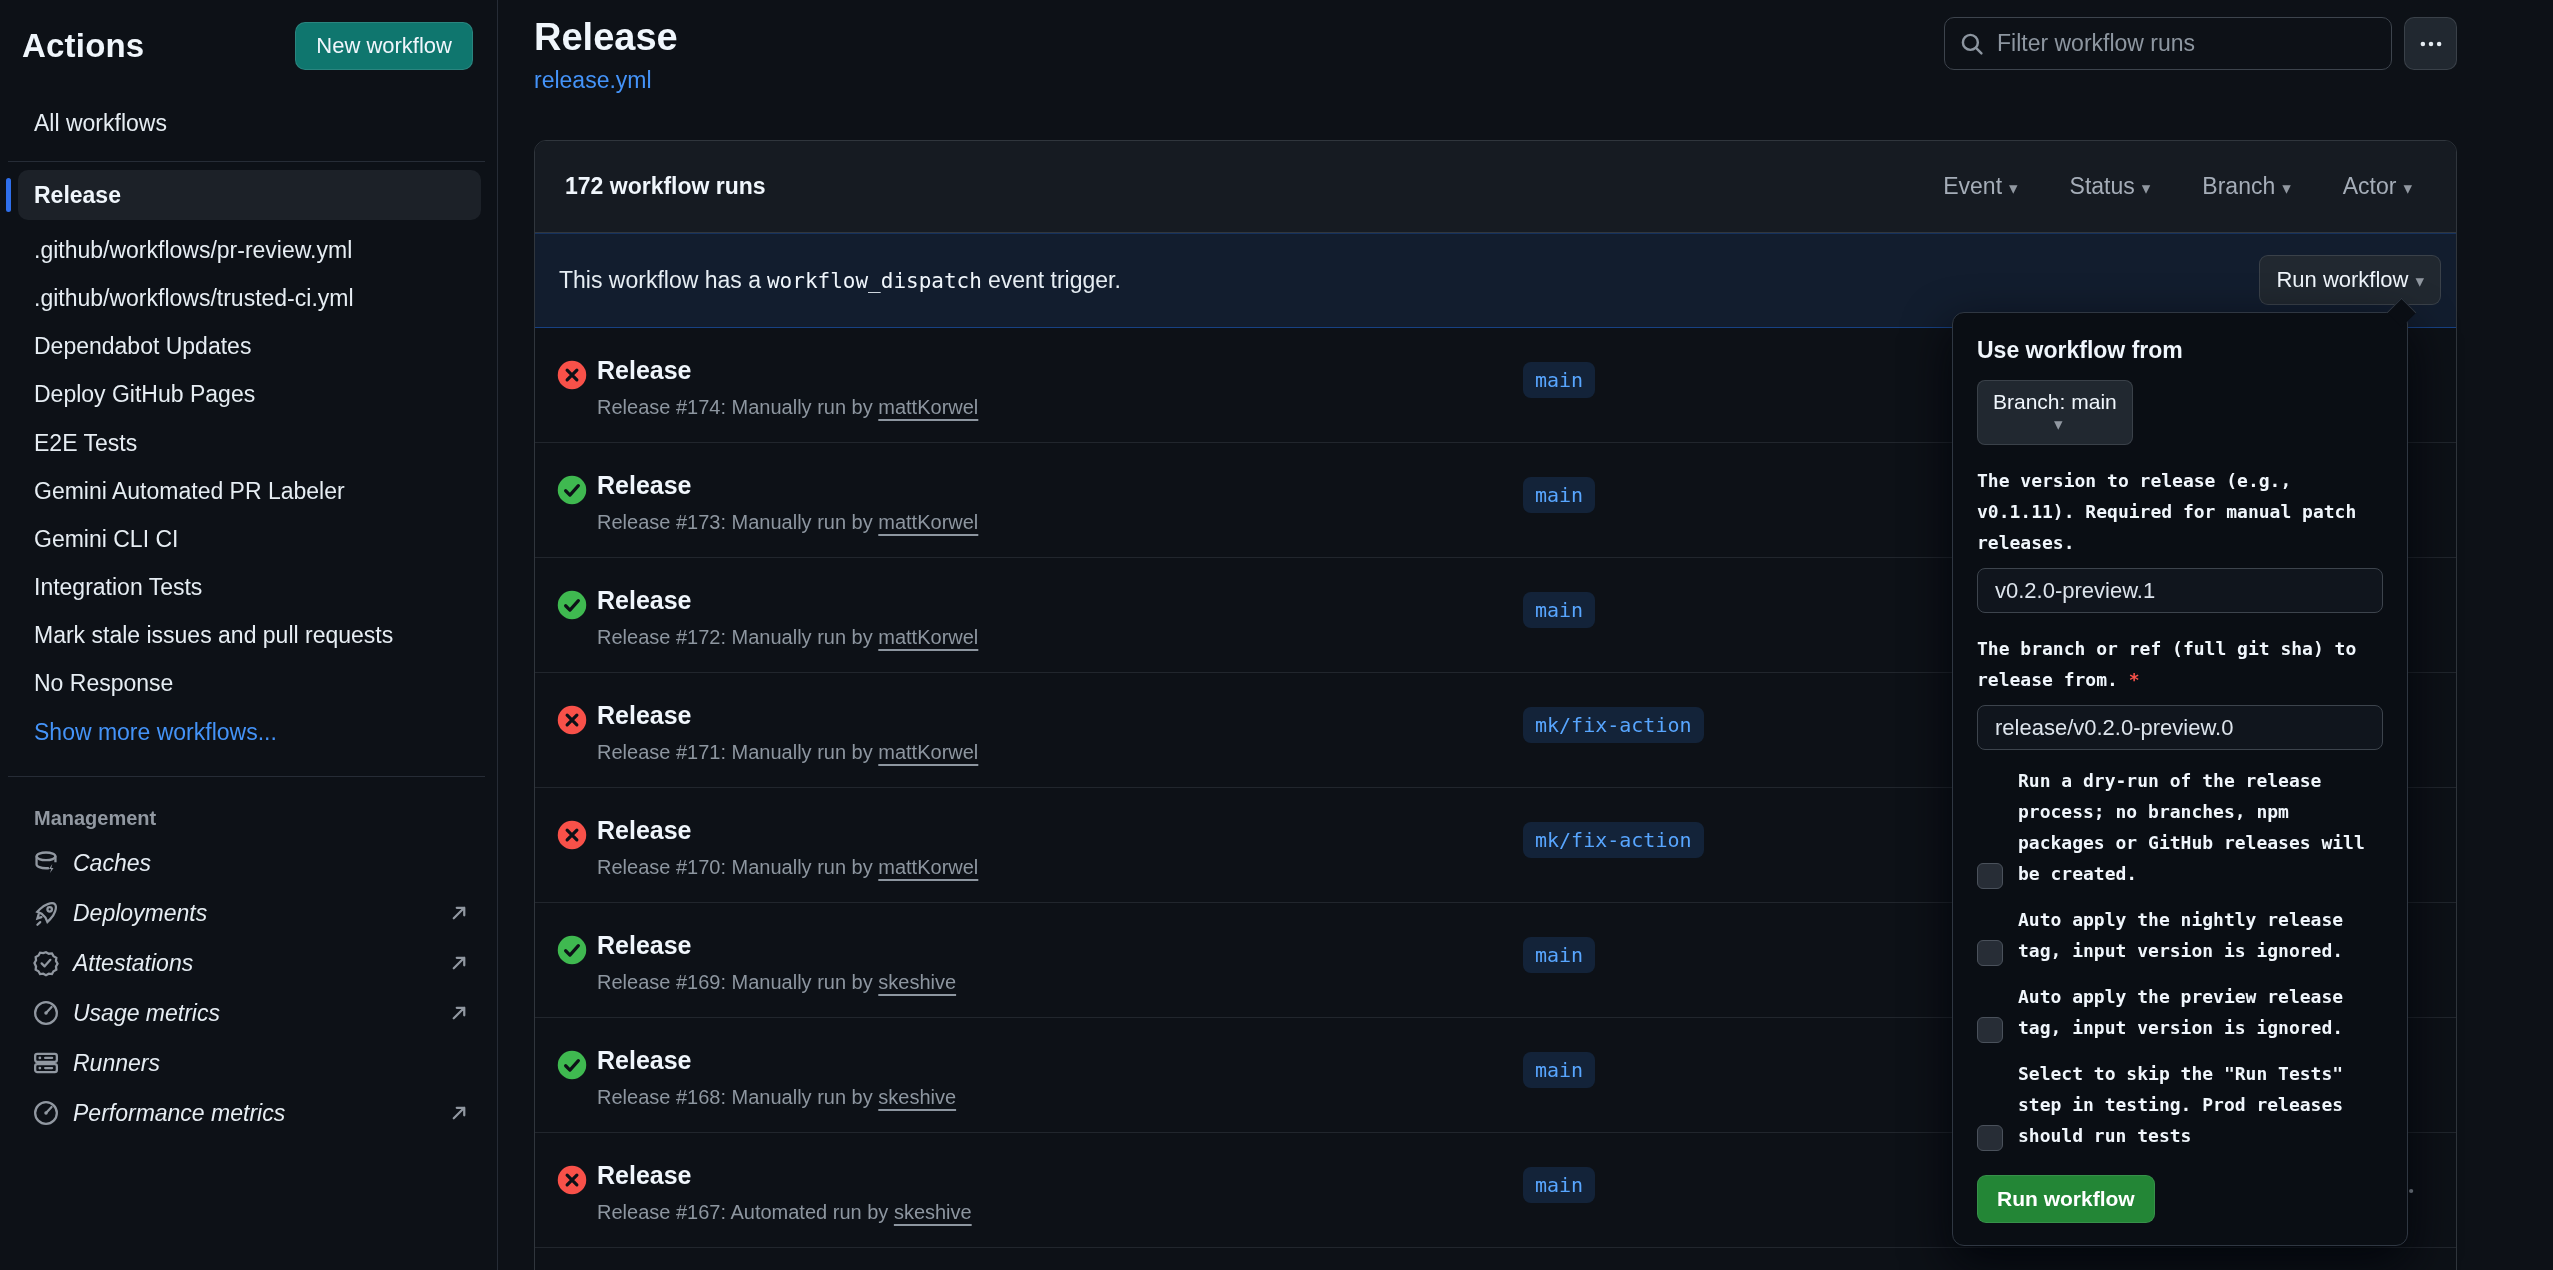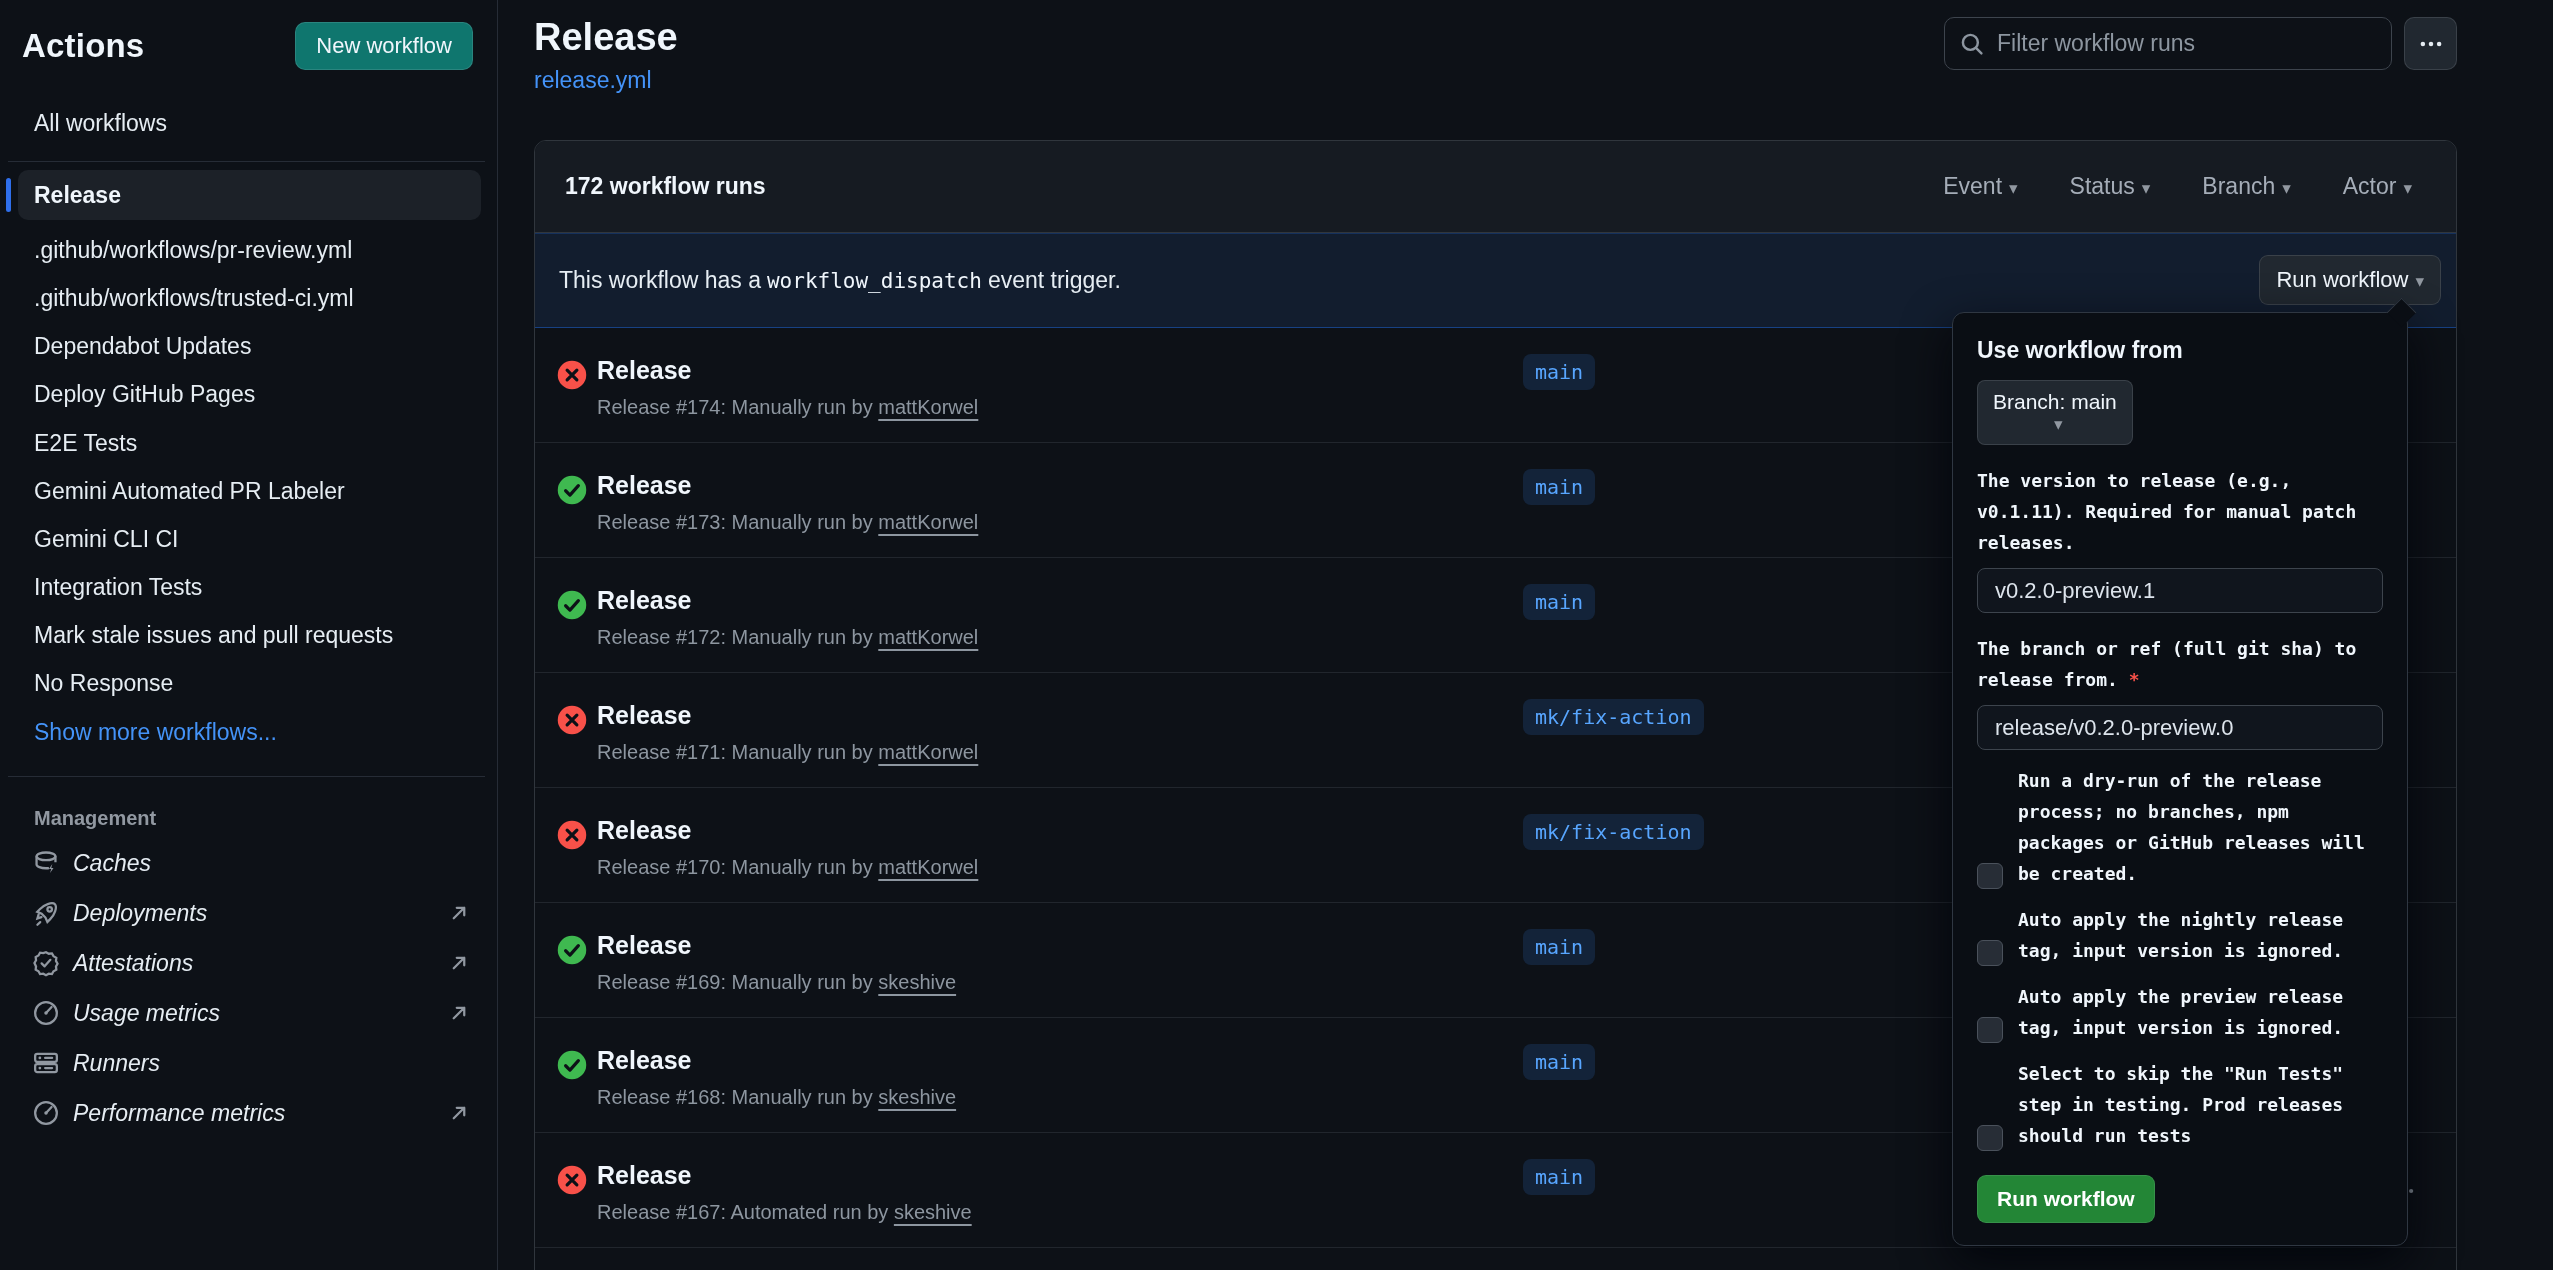--- a/index.html
+++ b/index.html
@@ -102,21 +102,21 @@
   }
 
   .runs-list { list-style:none; }
   .run-row { position:relative; height:115px; border-bottom:1px solid #21262d; }
   .run-status { position:absolute; left:22px; top:32px; width:30px; height:30px; }
   .run-status svg { width:30px; height:30px; }
   .run-title { position:absolute; left:62px; top:28px; font-size:25px; font-weight:700; color:#f0f6fc; cursor:pointer; }
   .run-desc { position:absolute; left:62px; top:68px; font-size:20px; color:#8d96a0; }
   .run-actor { color:#8d96a0; text-decoration:underline; text-underline-offset:5px; cursor:pointer; }
   .branch-badge {
-    position:absolute; left:988px; top:26px;
+    position:absolute; left:988px; top:34px;
     font-family:"DejaVu Sans Mono","Liberation Mono",monospace;
     font-size:20px; color:#58a6ff; background:rgba(56,139,253,.15);
     padding:6px 12px; border-radius:8px; cursor:pointer; white-space:nowrap;
   }
   .run-meta { position:absolute; left:1578px; top:26px; font-size:20px; color:#8d96a0; }
   .meta-line { display:flex; align-items:center; margin-bottom:7px; }
   .meta-line svg { width:23px; height:23px; margin-right:9px; }
   .run-kebab { position:absolute; left:1848px; top:44px; width:40px; height:28px; display:flex; align-items:center; justify-content:center; cursor:pointer; }
   .run-kebab svg { width:26px; height:26px; }
 

